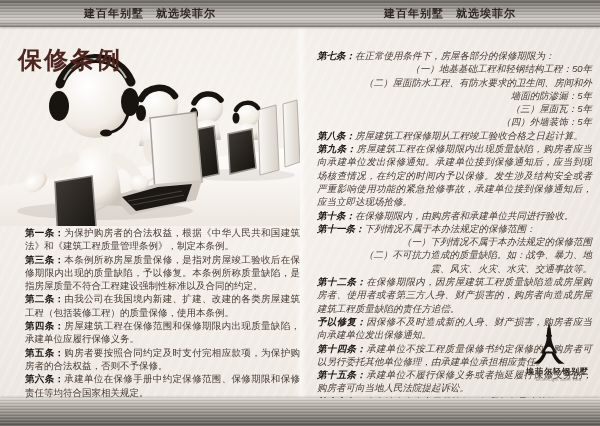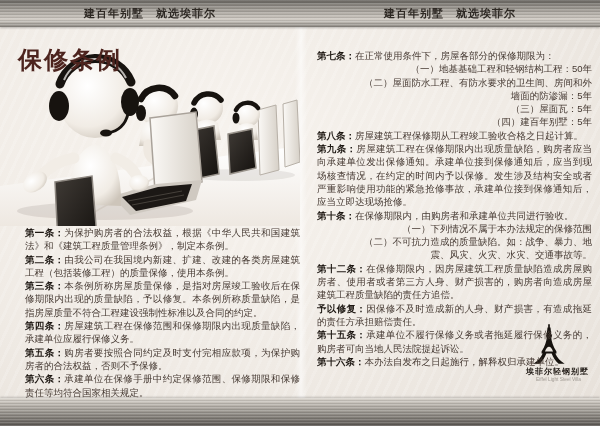--- a/index.html
+++ b/index.html
@@ -35,21 +35,21 @@
   }
   
   .title-block{position:absolute;left:18px;top:47px;z-index:4;}
   .title-cn{margin:0;font-size:24px;font-weight:bold;color:#4d241e;letter-spacing:2px;line-height:26px;}
   .title-en{font-size:17px;color:#39322c;margin:-1px 0 0 13px;letter-spacing:0.5px;}
   
   .illustration{position:absolute;left:0;top:34px;width:300px;height:192px;z-index:2;}
   
   .articles{position:absolute;z-index:3;font-size:9.5px;line-height:13.3px;color:#453932;text-align:justify;}
   .articles-left{left:25px;top:226px;width:275px;}
-  .articles-right{left:317px;top:49px;width:275px;}
+  .articles-right{left:317px;top:49px;width:275px;font-style:italic;}
   .article{margin:0;}
   .article-label{font-weight:bold;color:#1d1712;}
   .sub-item{padding-left:72px;text-indent:-29px;text-align:right;}
   
   .logo{position:absolute;right:11px;top:323px;width:80px;text-align:right;z-index:2;}
   .eiffel{width:32px;height:42px;display:block;margin:0 auto;}
   .logo-cn{font-size:8px;font-weight:bold;color:#221c17;white-space:nowrap;letter-spacing:1px;margin-top:1px;}
   .logo-en{font-size:6px;color:#a09a93;white-space:nowrap;transform:scale(0.8);transform-origin:center top;}
 </style>
 </head>
@@ -145,42 +145,44 @@
         <ellipse cx="130" cy="68" rx="9" ry="14" fill="#17130f"></ellipse>
         <path d="M128 80 Q124 96 108 99" stroke="#17130f" stroke-width="3" fill="none"></path>
         <ellipse cx="106" cy="99" rx="6" ry="3.5" fill="#17130f"></ellipse>
       </g>
 
       <polygon points="55,148 92,142 97,204 58,210" fill="url(#gScreen)" stroke="#8d8780" stroke-width="1.5"></polygon>
     </svg>
 
     <div class="articles articles-left">
         <p class="article"><span class="article-label">第一条：</span><span class="article-text">为保护购房者的合法权益，根据《中华人民共和国建筑法》和《建筑工程质量管理条例》，制定本条例。</span></p>
+        <p class="article"><span class="article-label">第三条：</span><span class="article-text">本条例所称房屋质量保修，是指对房屋竣工验收后在保修期限内出现的质量缺陷，予以修复。本条例所称质量缺陷，是指房屋质量不符合工程建设强制性标准以及合同的约定。</span></p>
         <p class="article"><span class="article-label">第二条：</span><span class="article-text">由我公司在我国境内新建、扩建、改建的各类房屋建筑工程（包括装修工程）的质量保修，使用本条例。</span></p>
-        <p class="article"><span class="article-label">第三条：</span><span class="article-text">本条例所称房屋质量保修，是指对房屋竣工验收后在保修期限内出现的质量缺陷，予以修复。本条例所称质量缺陷，是指房屋质量不符合工程建设强制性标准以及合同的约定。</span></p>
         <p class="article"><span class="article-label">第四条：</span><span class="article-text">房屋建筑工程在保修范围和保修期限内出现质量缺陷，承建单位应履行保修义务。</span></p>
         <p class="article"><span class="article-label">第五条：</span><span class="article-text">购房者要按照合同约定及时支付完相应款项，为保护购房者的合法权益，否则不予保修。</span></p>
         <p class="article"><span class="article-label">第六条：</span><span class="article-text">承建单位在保修手册中约定保修范围、保修期限和保修责任等均符合国家相关规定。</span></p>
       </div>
   </section>
 
   <section>
     <div class="articles articles-right">
         <p class="article"><span class="article-label">第七条：</span><span class="article-text">在正常使用条件下，房屋各部分的保修期限为：</span></p>
         <div class="sub-item">（一）地基基础工程和轻钢结构工程：50年</div>
         <div class="sub-item">（二）屋面防水工程、有防水要求的卫生间、房间和外墙面的防渗漏：5年</div>
         <div class="sub-item">（三）屋面瓦：5年</div>
-        <div class="sub-item">（四）建百年别墅：5年</div>
+        <div class="sub-item">（四）外墙装饰：5年</div>
         <p class="article"><span class="article-label">第八条：</span><span class="article-text">房屋建筑工程保修期从工程竣工验收合格之日起计算。</span></p>
         <p class="article"><span class="article-label">第九条：</span><span class="article-text">房屋建筑工程在保修期限内出现质量缺陷，购房者应当向承建单位发出保修通知。承建单位接到保修通知后，应当到现场核查情况，在约定的时间内予以保修。发生涉及结构安全或者严重影响使用功能的紧急抢修事故，承建单位接到保修通知后，应当立即达现场抢修。</span></p>
         <p class="article"><span class="article-label">第十条：</span><span class="article-text">在保修期限内，由购房者和承建单位共同进行验收。</span></p>
+        <p class="article"><span class="article-label">第十一条：</span><span class="article-text">下列情况不属于本办法规定的保修范围：</span></p>
         <div class="sub-item">（一）下列情况不属于本办法规定的保修范围</div>
         <div class="sub-item">（二）不可抗力造成的质量缺陷。如：战争、暴力、地震、风灾、火灾、水灾、交通事故等。</div>
         <p class="article"><span class="article-label">第十二条：</span><span class="article-text">在保修期限内，因房屋建筑工程质量缺陷造成房屋购房者、使用者或者第三方人身、财产损害的，购房者向造成房屋建筑工程质量缺陷的责任方追偿。</span></p>
-        <p class="article"><span class="article-label">予以修复：</span><span class="article-text">因保修不及时造成新的人身、财产损害，有造成拖延的责任方承担赔偿责任。</span></p>
+        <p class="article"><span class="article-label">予以修复：</span><span class="article-text">因保修不及时造成新的人身、财产损害，购房者应当向承建单位发出保修通知。</span></p>
+        <p class="article"><span class="article-label">第十四条：</span><span class="article-text">承建单位不按工程质量保修书约定保修的，购房者可以另行委托其他单位修理，由承建单位承担相应责任。</span></p>
         <p class="article"><span class="article-label">第十五条：</span><span class="article-text">承建单位不履行保修义务或者拖延履行保修义务的，购房者可向当地人民法院提起诉讼。</span></p>
         <p class="article"><span class="article-label">第十六条：</span><span class="article-text">本办法自发布之日起施行，解释权归承建单位。</span></p>
       </div>
 
     <div class="logo">
       <svg class="eiffel" viewBox="0 0 34 42" xmlns="http://www.w3.org/2000/svg">
         <path fill="#16120e" d="M16.1 0 h1.8 v3.5 h-1.8 z
           M15.4 3.5 h3.2 l0.9 8 h-5 z
           M13.9 11.5 h6.2 v1.8 h-6.2 z
           M14.7 13.3 h4.6 c0.4 5.2 2 10.4 5.6 15.7 h-3.6 c-1.2 -3.4 -2.6 -5.2 -4.3 -5.2 c-1.7 0 -3.1 1.8 -4.3 5.2 h-3.6 c3.6 -5.3 5.2 -10.5 5.6 -15.7 z

